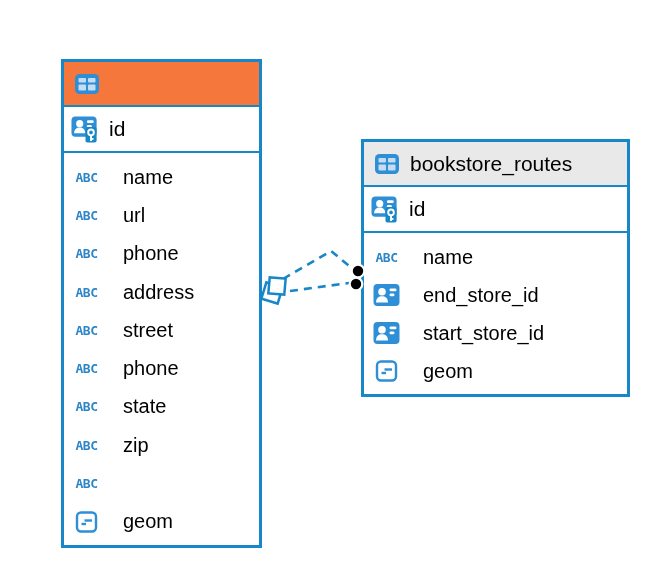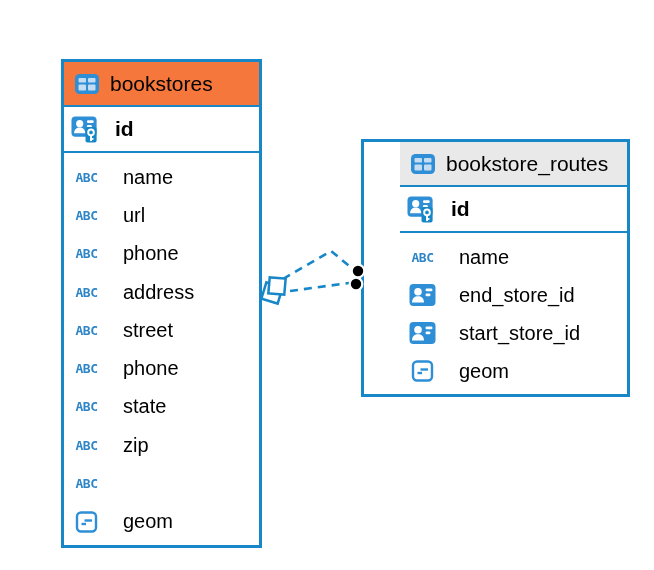--- a/index.html
+++ b/index.html
@@ -12,23 +12,23 @@
     border:3px solid #1787c8; display:flex; flex-direction:column;
   }
   .entity-header {
     flex:0 0 45px; display:flex; align-items:center; gap:9px;
     padding:0 8px; border-bottom:2px solid #1787c8; box-sizing:border-box;
   }
   .entity-header.orange { background:#f5773c; }
   .entity-header.gray   { background:#e9e9e9; }
   .entity-title { font-size:21px; color:#000; white-space:nowrap; }
   .pk-row {
-    flex:0 0 46px; display:flex; align-items:center; gap:15px;
+    flex:0 0 46px; display:flex; align-items:center; gap:9px;
     padding:0 8px 0 7px; border-bottom:2px solid #1787c8; box-sizing:border-box;
-    font-weight:bold; font-size:21px; color:#000;
+    font-weight:normal; font-size:21px; color:#000;
   }
   .entity-body { flex:1; display:flex; flex-direction:column; padding:5px 0 4px 0; }
   .col-row {
     flex:1; display:flex; align-items:center; gap:22px; padding:0 8px;
     font-size:20px; color:#000; white-space:nowrap;
   }
   .icon-slot { width:29px; flex:0 0 29px; display:flex; align-items:center; justify-content:center; }
   .icon-abc {
     color:#2e86c8; font-family:"DejaVu Sans Mono", monospace;
     font-weight:700; font-size:13px; letter-spacing:-0.5px;
@@ -44,21 +44,20 @@
     <div class="entity-header orange">
       <span class="icon-slot">
         <svg width="26" height="24" viewBox="0 0 26 24">
           <rect x="1" y="2" width="24" height="20" rx="4.5" fill="#2e8fd6"></rect>
           <rect x="4.5" y="6" width="7.5" height="4.5" rx="1" fill="#c6ddf1"></rect>
           <rect x="14" y="6" width="7.5" height="4.5" rx="1" fill="#c6ddf1"></rect>
           <rect x="4.5" y="12.5" width="7.5" height="6" rx="1" fill="#c6ddf1"></rect>
           <rect x="14" y="12.5" width="7.5" height="6" rx="1" fill="#c6ddf1"></rect>
         </svg>
       </span>
-      <span class="entity-title">bookstores</span>
     </div>
 
     <div class="pk-row">
       <span class="icon-slot">
         <svg width="30" height="30" viewBox="0 0 30 30">
           <rect x="0.5" y="2" width="26" height="21" rx="4" fill="#2e8fd6"></rect>
           <circle cx="9" cy="9.5" r="3.7" fill="#fff"></circle>
           <path d="M3.2 19.5 c0-4.2 2.7-6 5.8-6 s5.8 1.8 5.8 6 z" fill="#fff"></path>
           <rect x="16.5" y="6" width="7" height="2.7" rx="1.3" fill="#fff"></rect>
           <rect x="16.5" y="10.8" width="5" height="2.7" rx="1.3" fill="#fff"></rect>
@@ -113,21 +112,21 @@
             <rect x="2" y="2.5" width="19" height="19" rx="4" fill="none" stroke="#2e8fd6" stroke-width="2.4"></rect>
             <line x1="9.5" y1="10.5" x2="17" y2="10.5" stroke="#2e8fd6" stroke-width="2.4"></line>
             <line x1="6.5" y1="14" x2="11" y2="14" stroke="#2e8fd6" stroke-width="2.4"></line>
           </svg>
         </span>
         <span>geom</span>
       </div>
     </div>
   </div>
 
-  <div class="entity" style="left:361px; top:139px; width:269px; height:258px;padding-left:36px;">
+  <div class="entity" style="left:361px; top:139px; width:269px; height:258px;">
     <div class="entity-header gray">
       <span class="icon-slot">
         <svg width="26" height="24" viewBox="0 0 26 24">
           <rect x="1" y="2" width="24" height="20" rx="4.5" fill="#2e8fd6"></rect>
           <rect x="4.5" y="6" width="7.5" height="4.5" rx="1" fill="#c6ddf1"></rect>
           <rect x="14" y="6" width="7.5" height="4.5" rx="1" fill="#c6ddf1"></rect>
           <rect x="4.5" y="12.5" width="7.5" height="6" rx="1" fill="#c6ddf1"></rect>
           <rect x="14" y="12.5" width="7.5" height="6" rx="1" fill="#c6ddf1"></rect>
         </svg>
       </span>

